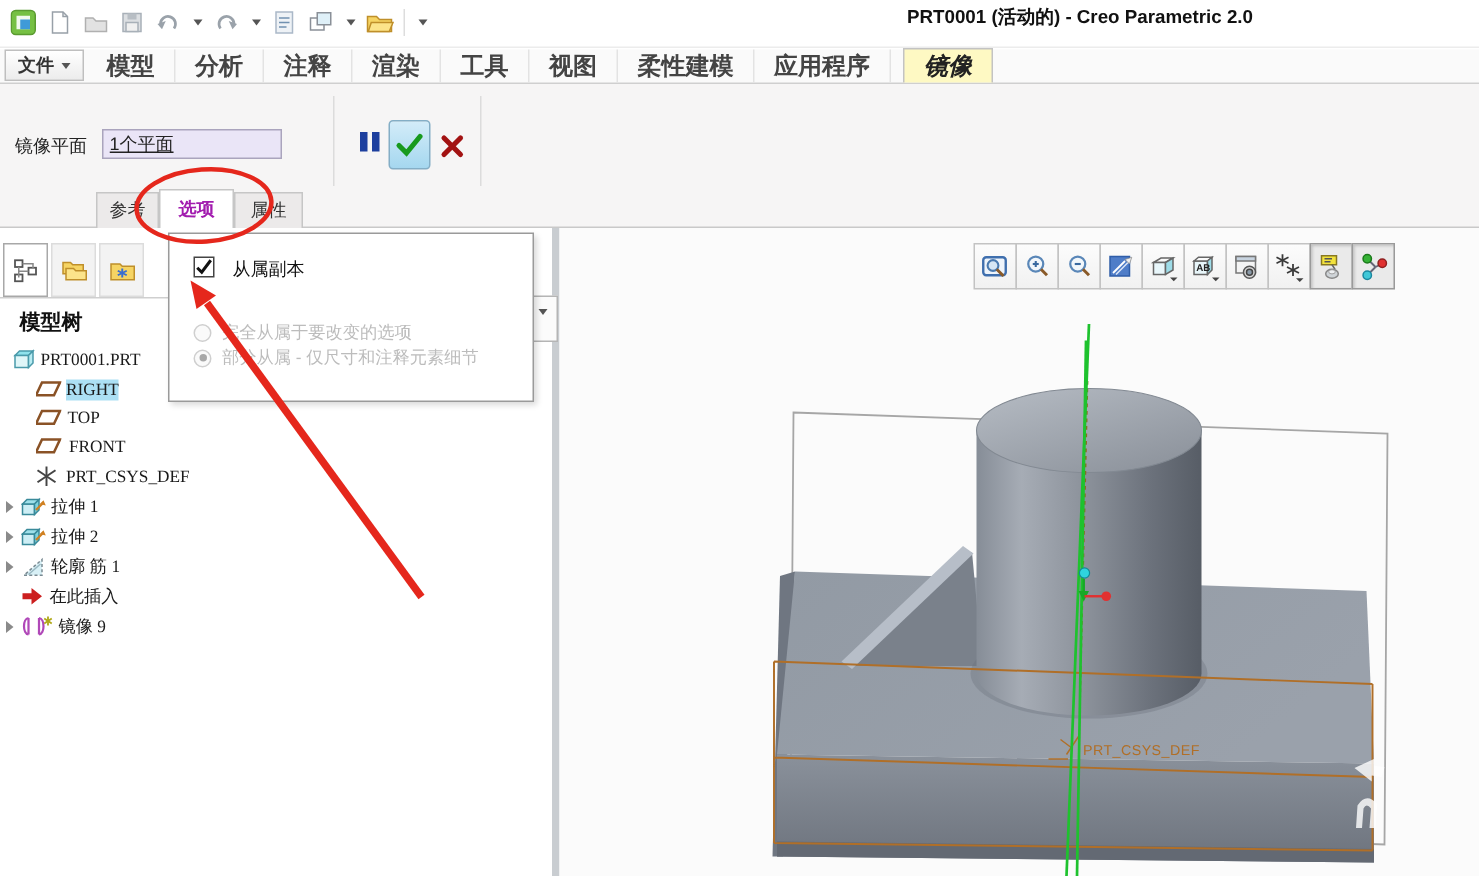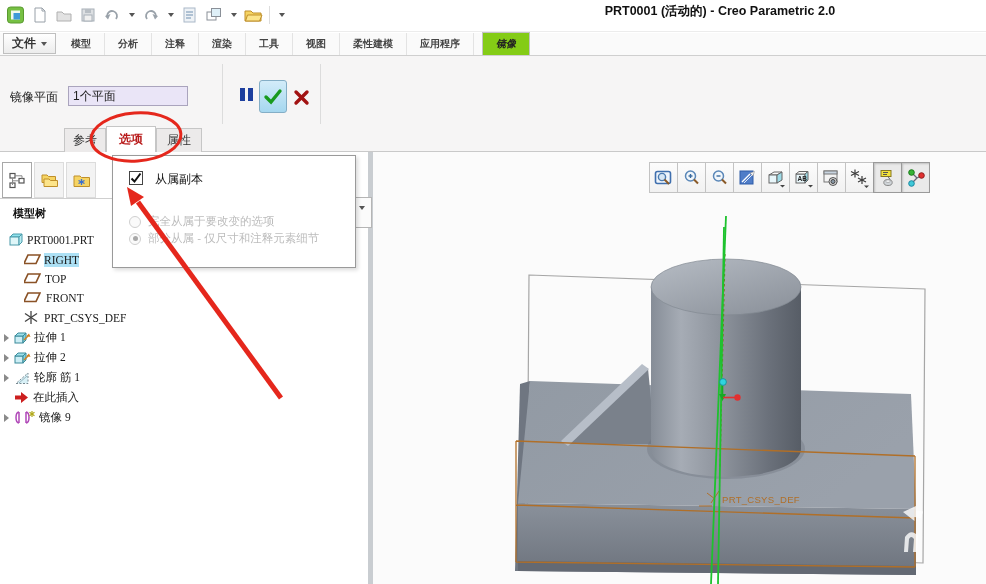--- a/index.html
+++ b/index.html
@@ -18,55 +18,55 @@
   .qsep { width:1px; height:18px; background:#ddd; margin:0 4px; }
   .wtitle { position:absolute; left:450px; top:3px; width:540px; text-align:center;
     font-size:12.5px; font-weight:700; color:#111; }
 
   
   .menurow { position:absolute; left:0; top:33px; width:986px; height:23px; background:#fafafa;
     border-bottom:1px solid #cfcfcf; display:flex; align-items:flex-end; }
   .file-btn { height:21px; margin:0 2px 1px 3px; padding:0 8px; border:1px solid #bfbfbf;
     background:linear-gradient(#ffffff,#ececec); display:flex; align-items:center; gap:5px;
     font-size:12px; font-weight:700; color:#333; }
-  .mtab { height:22px; padding:0 13px; display:flex; align-items:center; font-size:10px;
+  .mtab { height:22px; padding:0 13px; display:flex; align-items:center; font-size:16px;
     font-weight:700; color:#444; border-right:1px solid #e3e3e3; }
-  .mtab.active { background:#84cc16; border:1px solid #c3c3c3; border-bottom:none; height:23px;
+  .mtab.active { background:#fef9c3; border:1px solid #c3c3c3; border-bottom:none; height:23px;
     font-style:italic; color:#222; margin-left:8px; position:relative; z-index:5; }
 
   
   .ribbon { position:absolute; left:0; top:56px; width:986px; height:96px; background:#f6f5f5;
     border-bottom:1px solid #c9c9c9; }
   .rlabel { position:absolute; left:10px; top:33px; font-size:12px; color:#222; }
   .rinput { position:absolute; left:68px; top:30px; width:120px; height:20px; background:#eae5f7;
-    border:1px solid #aaa4bd; font-size:12px; color:#222; padding:0 4px; }
+    border:1px solid #aaa4bd; font-size:12px; color:#222; padding:0 4px;text-decoration:underline; }
   .rsep { position:absolute; top:8px; width:1px; height:60px; background:#dcdcdc; }
   .pause-btn { position:absolute; left:235px; top:26px; width:22px; height:24px;
     display:flex; align-items:center; justify-content:center; }
   .ok-btn { position:absolute; left:259px; top:24px; width:28px; height:33px; border-radius:3px;
     border:1px solid #84aec6; background:linear-gradient(#d3ecf9,#a5d7ef);
     display:flex; align-items:center; justify-content:center; }
   .x-btn { position:absolute; left:290px; top:29px; width:22px; height:24px;
     display:flex; align-items:center; justify-content:center; }
   .ptab { position:absolute; height:24px; top:72px; background:#eceaea; border:1px solid #c6c6c6;
     border-bottom:none; display:flex; align-items:center; justify-content:center;
     font-size:12px; color:#333; }
   .ptab.t0 { left:64px; width:42px; }
   .ptab.t2 { left:156px; width:46px; }
   .ptab.active { left:106px; width:50px; top:70px; height:26px; background:#ffffff;
-    font-weight:700; z-index:45; color:#b91c1c; }
+    font-weight:700; z-index:45; color:#a21caf; }
 
   
   .content { position:absolute; left:0; top:152px; width:986px; height:432px; background:#fff; }
   .treepanel { position:absolute; left:0; top:0; width:368px; height:432px; background:#fff; }
   .ttabs { position:absolute; left:0; top:8px; width:368px; height:39px; border-bottom:1px solid #cfcfcf; }
   .tbtn { position:absolute; top:2px; width:30px; height:36px; display:flex; align-items:center;
     justify-content:center; background:#f3f3f3; border:1px solid #dcdcdc; }
   .tbtn.active { background:#fff; border:1px solid #a8a8a8; }
-  .theader { position:absolute; left:13px; top:54px; font-size:11px; font-weight:700; color:#111; }
+  .theader { position:absolute; left:13px; top:54px; font-size:14px; font-weight:700; color:#111; }
   .trow { position:absolute; left:0; width:368px; height:19px; display:flex; align-items:center;
     font-size:11.5px; color:#1a1a1a; }
   .twisty { position:absolute; left:4px; width:0; height:0; border-top:4px solid transparent;
     border-bottom:4px solid transparent; border-left:5.5px solid #8a8a8a; }
   .ticon { position:absolute; display:flex; }
   .tlabel { position:absolute; white-space:nowrap;font-family:Liberation Serif, serif; }
   .tlabel.sel { background:#ace0f4; padding:1px 0; }
 
   .splitter { position:absolute; left:368px; top:0; width:5px; height:432px; background:#c9cdd1; }
   .flyout { position:absolute; left:352px; top:45px; width:20px; height:31px; background:#fbfbfb;

